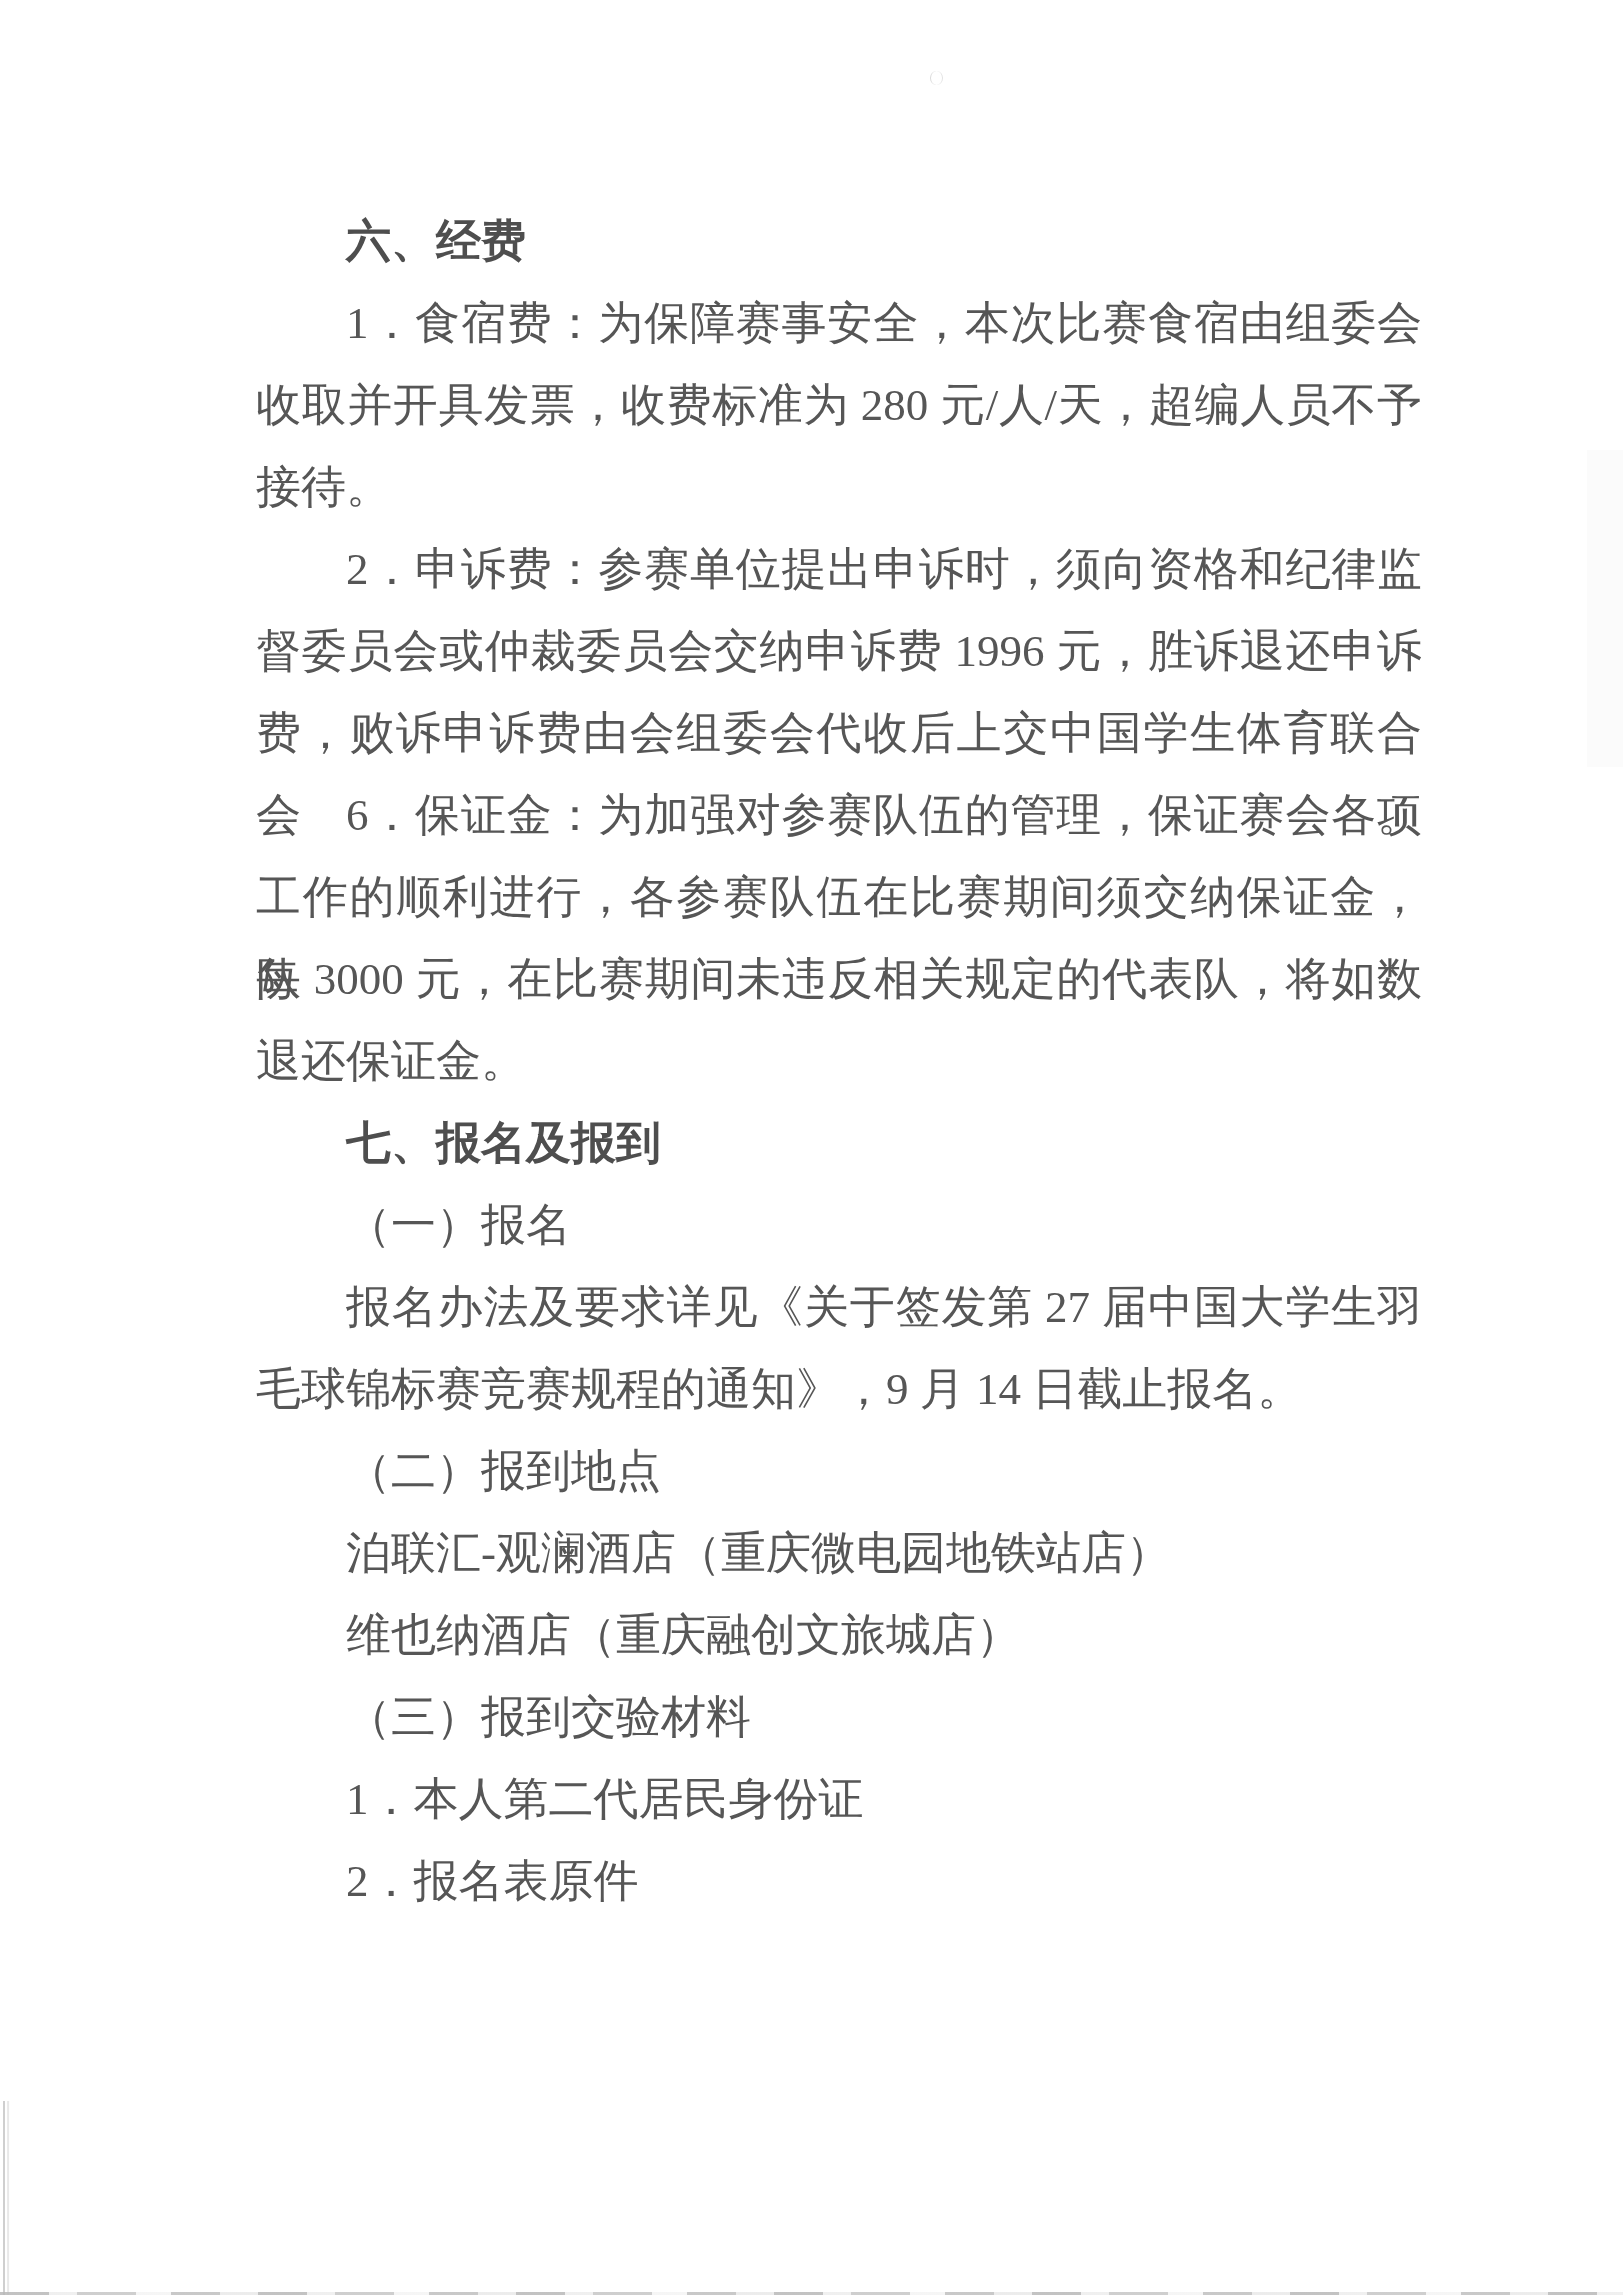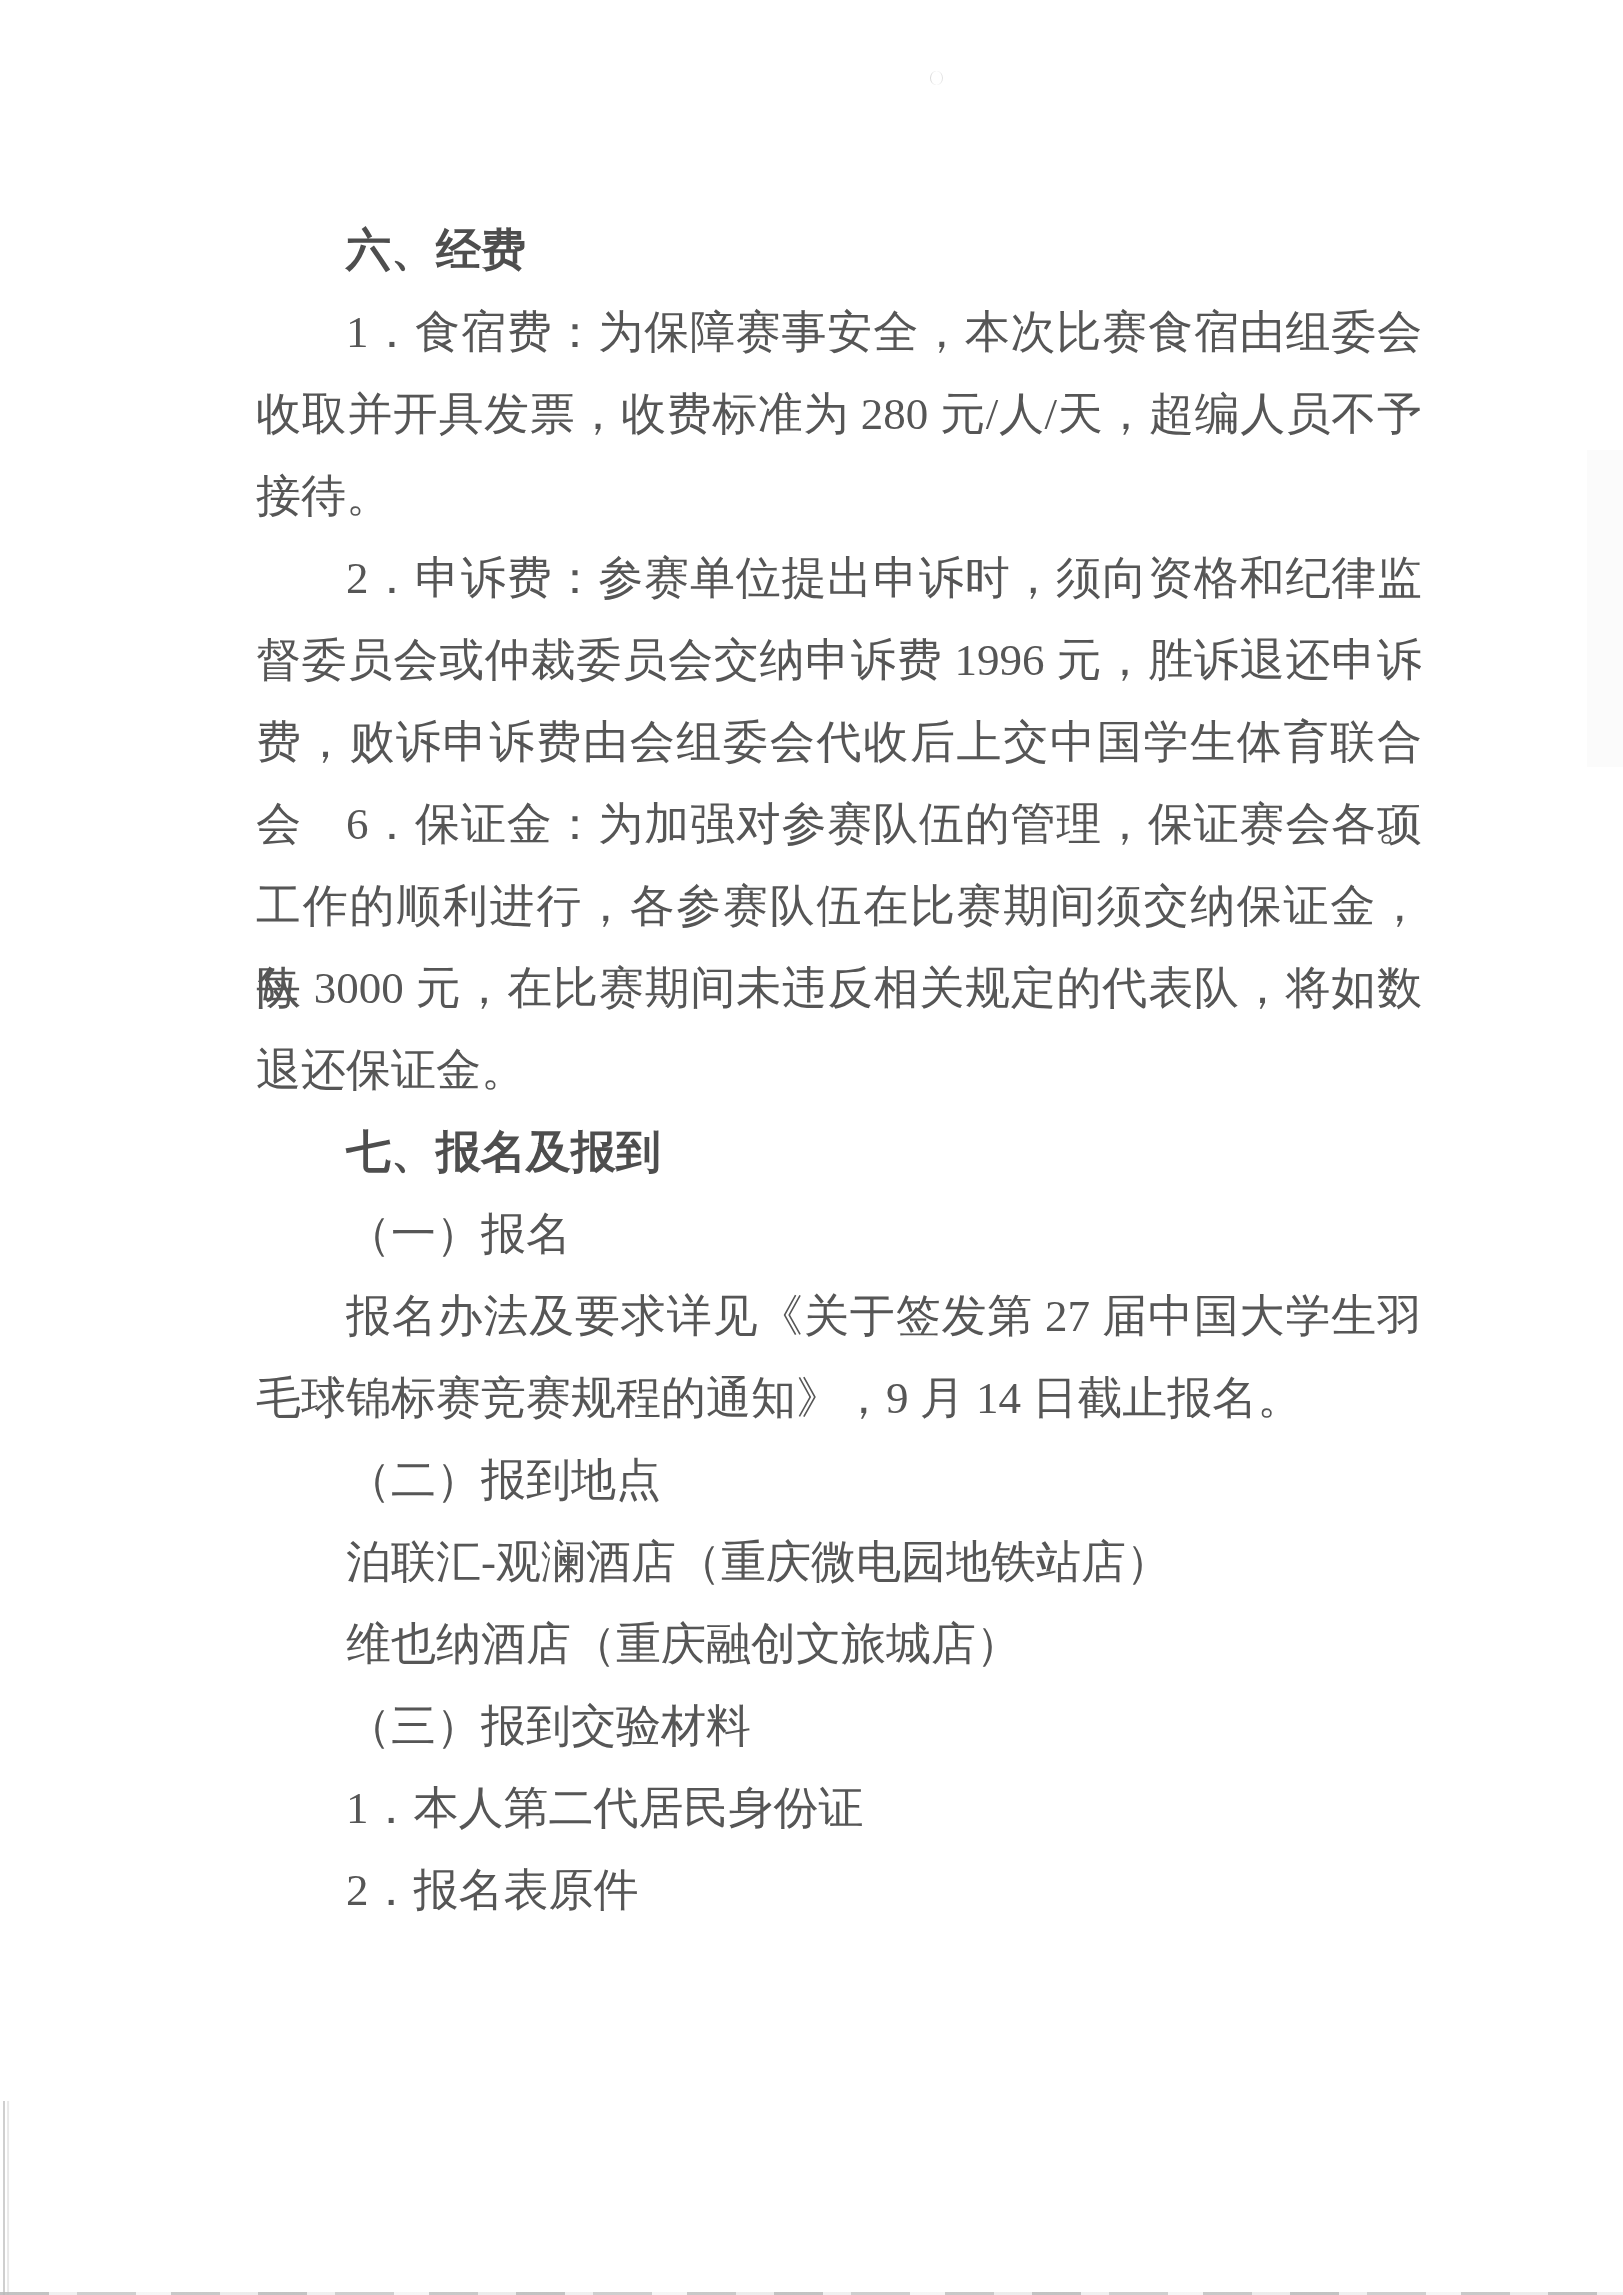--- a/index.html
+++ b/index.html
@@ -14,21 +14,21 @@
     background: var(--bg);
     overflow: hidden;
   }
   .page {
     position: relative;
     width: 1623px; height: 2295px;
     background: var(--bg);
   }
   .content {
     position: absolute;
-    left: 256px; top: 209px;
+    left: 256px; top: 200px;
     width: 1166px;
     color: var(--text);
     font-family: "Liberation Serif", serif;
     font-size: 45px;
     line-height: 82px;
   }
   .line {
     height: 82px;
     white-space: nowrap;
     text-align: left;

